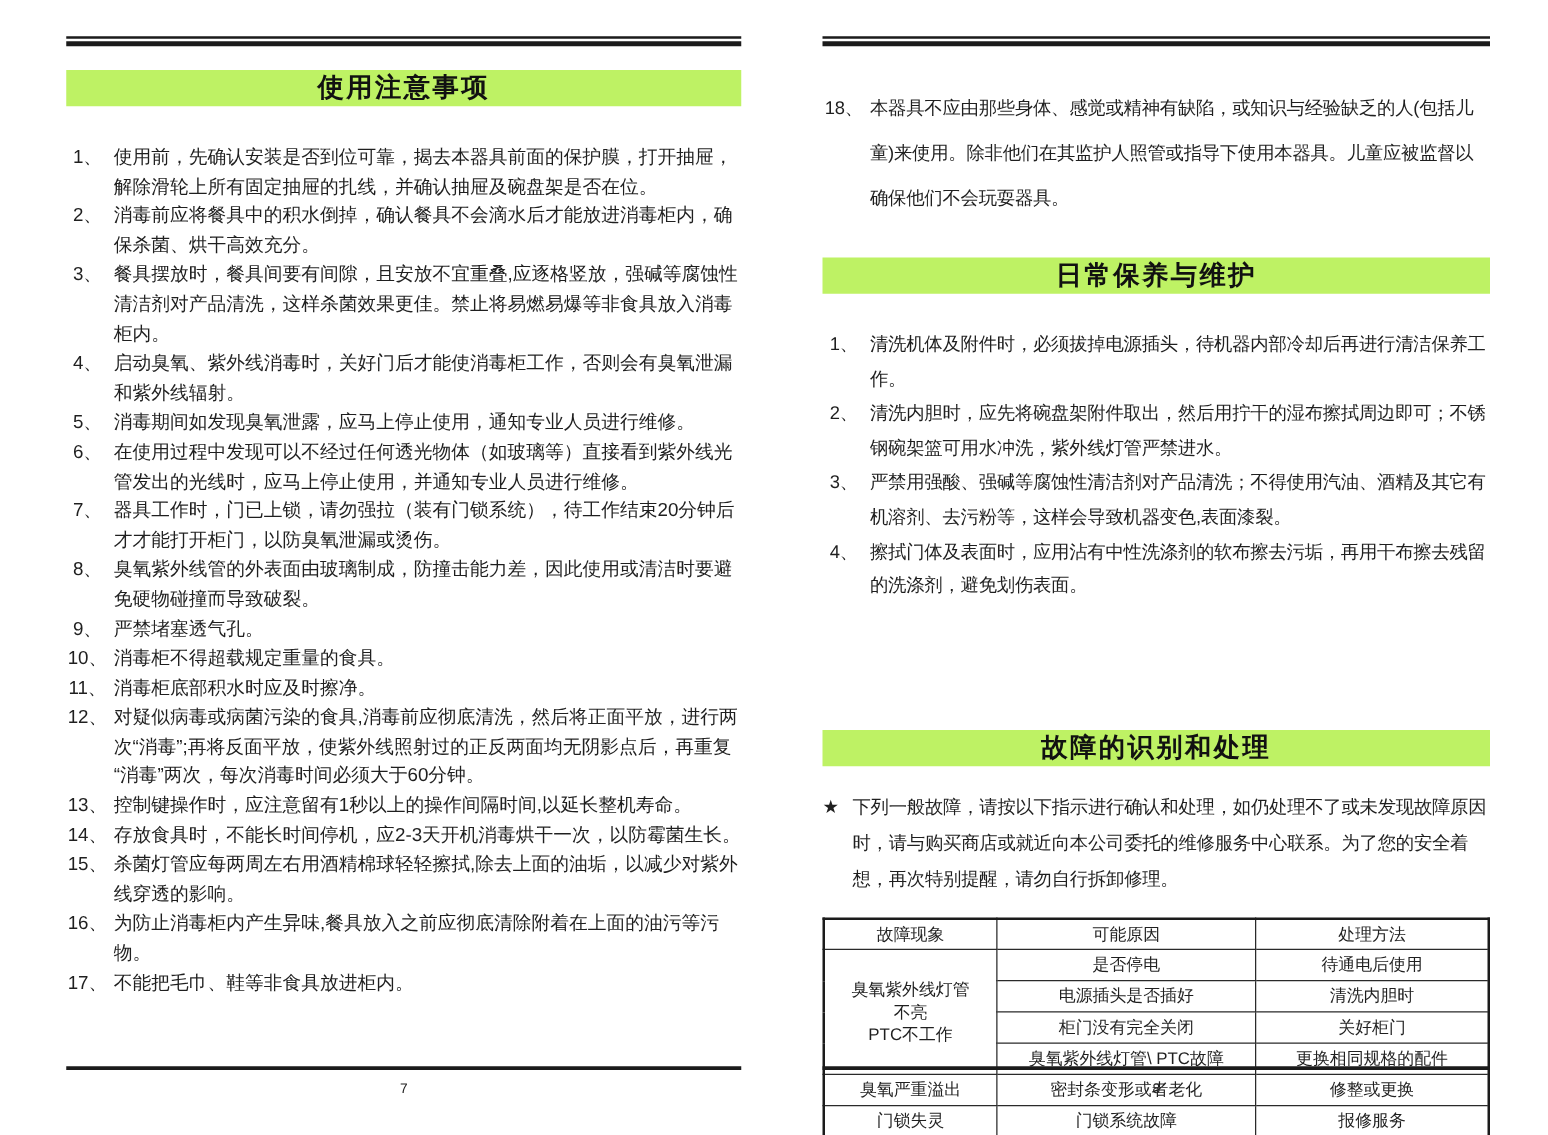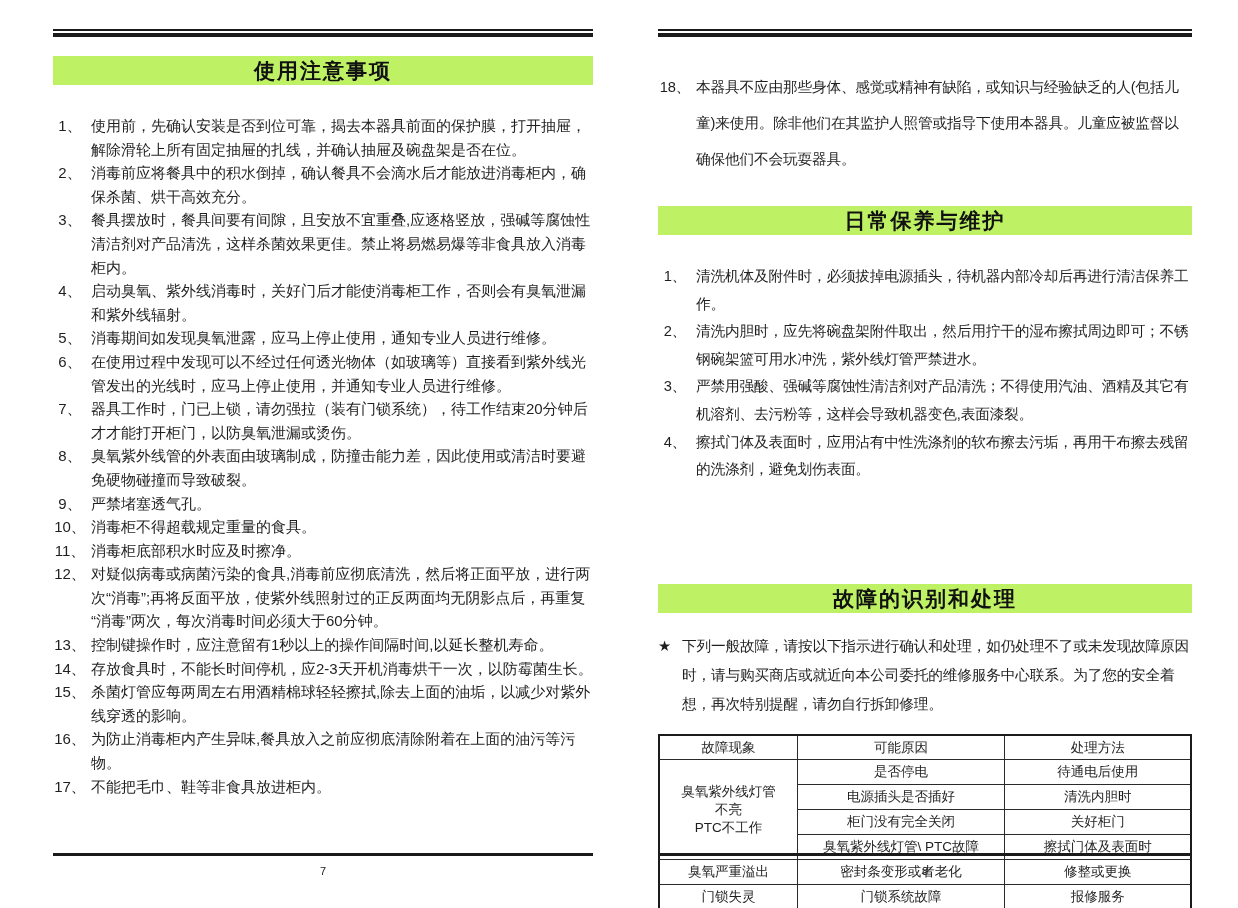--- a/index.html
+++ b/index.html
@@ -214,21 +214,21 @@
     <tr>
       <td>电源插头是否插好</td>
       <td>清洗内胆时</td>
     </tr>
     <tr>
       <td>柜门没有完全关闭</td>
       <td>关好柜门</td>
     </tr>
     <tr>
       <td>臭氧紫外线灯管\ PTC故障</td>
-      <td>擦拭门体及表面时</td>
+      <td>更换相同规格的配件</td>
     </tr>
     <tr>
       <td>臭氧严重溢出</td>
       <td>密封条变形或者老化</td>
       <td>修整或更换</td>
     </tr>
     <tr>
       <td>门锁失灵</td>
       <td>门锁系统故障</td>
       <td>报修服务</td>

